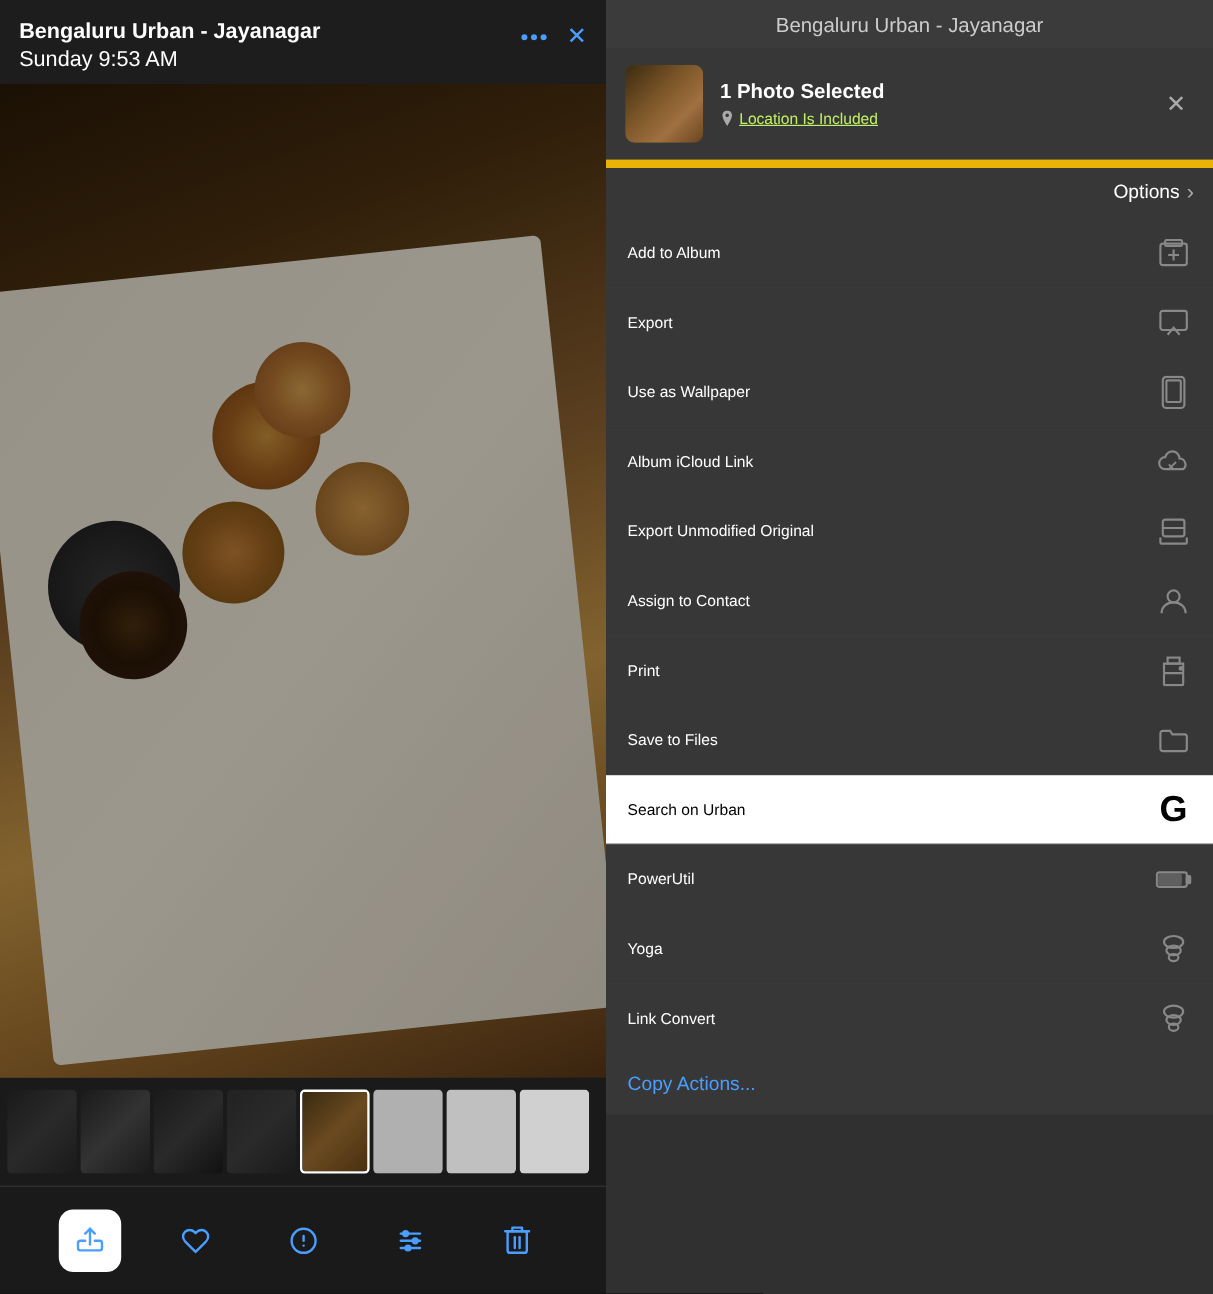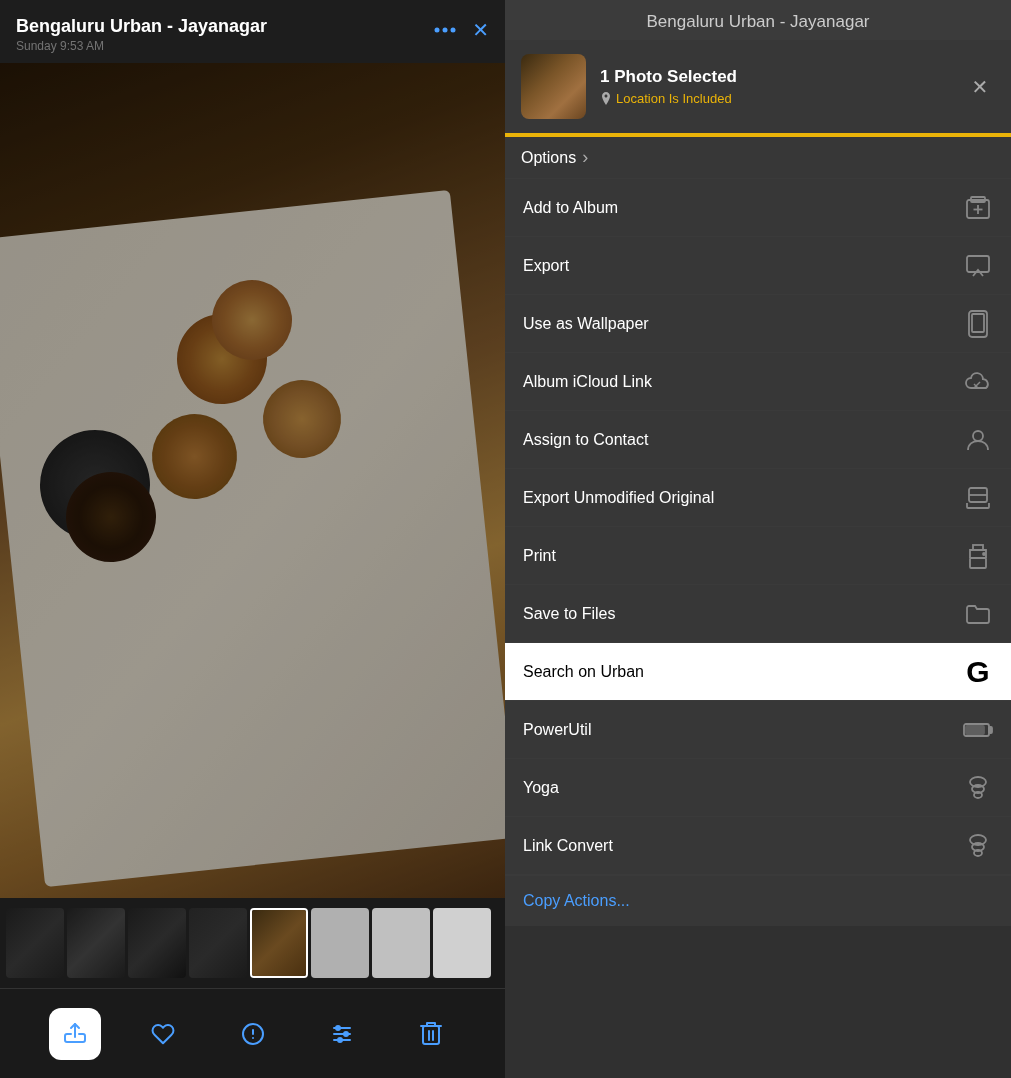--- a/index.html
+++ b/index.html
@@ -35,22 +35,22 @@
       flex: 1;
     }
 
     .left-title {
       font-size: 18px;
       font-weight: 600;
       color: #fff;
     }
 
     .left-subtitle {
-      font-size: 12px;
-      color: #737373;
+      font-size: 18px;
+      color: #ffffff;
       margin-top: 2px;
     }
 
     .left-header-icons {
       display: flex;
       gap: 16px;
       align-items: center;
       margin-top: 2px;
     }
 
@@ -157,21 +157,21 @@
       text-align: center;
     }
 
     
     .share-info {
       background: rgba(55,55,55,0.98);
       padding: 14px 16px;
       display: flex;
       align-items: center;
       gap: 14px;
-      border-bottom: 4px solid #eab308;
+      border-bottom: 7px solid #eab308;
     }
 
     .share-thumbnail {
       width: 65px;
       height: 65px;
       border-radius: 8px;
       background: linear-gradient(135deg, #4a3010 0%, #8a6030 50%, #5a3a18 100%);
       flex-shrink: 0;
       overflow: hidden;
     }
@@ -188,43 +188,44 @@
 
     .share-count {
       font-size: 17px;
       font-weight: 600;
       color: #fff;
       margin-bottom: 4px;
     }
 
     .share-location {
       font-size: 13px;
-      color: #eab308;
+      color: #bef264;
       display: flex;
       align-items: center;
       gap: 4px;
+      text-decoration: underline;
     }
 
     .close-share {
       color: #aaa;
       font-size: 20px;
       cursor: pointer;
       width: 30px;
       height: 30px;
       display: flex;
       align-items: center;
       justify-content: center;
     }
 
     .options-row {
       background: rgba(55,55,55,0.98);
       padding: 10px 16px;
       display: flex;
       align-items: center;
-      justify-content: flex-start;
+      justify-content: flex-end;
       border-bottom: 1px solid #3a3a3a;
     }
 
     .options-btn {
       color: #fff;
       font-size: 16px;
       display: flex;
       align-items: center;
       gap: 6px;
       cursor: pointer;
@@ -253,21 +254,21 @@
     .action-item.highlighted {
       background: #fff;
     }
 
     .action-item.highlighted .action-label {
       color: #000;
       font-weight: 500;
     }
 
     .action-label {
-      font-size: 16px;
+      font-size: 13px;
       color: #fff;
     }
 
     .action-icon {
       width: 30px;
       height: 30px;
       display: flex;
       align-items: center;
       justify-content: center;
       color: #888;
@@ -471,36 +472,36 @@
       <div class="action-icon">
         <svg width="28" height="22" viewBox="0 0 28 22" fill="none" stroke="#888" stroke-width="1.8">
           <path d="M22 17H7a5 5 0 0 1 0-10 6 6 0 0 1 11.9 1.1A5 5 0 0 1 22 17z"></path>
           <path d="M10 13l2 2 2 2" stroke="#888" stroke-width="1.5"></path>
           <line x1="10" y1="17" x2="16" y2="11" stroke="#888" stroke-width="1.5"></line>
         </svg>
       </div>
     </div>
 
     <div class="action-item">
-      <span class="action-label">Assign to Contact</span>
-      <div class="action-icon">
-        <svg width="26" height="26" viewBox="0 0 26 26" fill="none" stroke="#888" stroke-width="1.8">
-          <circle cx="13" cy="9" r="5"></circle>
-          <path d="M3 23c0-5.5 4.5-9 10-9s10 3.5 10 9"></path>
-        </svg>
-      </div>
-    </div>
-
-    <div class="action-item">
       <span class="action-label">Export Unmodified Original</span>
       <div class="action-icon">
         <svg width="26" height="24" viewBox="0 0 26 24" fill="none" stroke="#888" stroke-width="1.8">
           <path d="M2 17v4a1 1 0 0 0 1 1h20a1 1 0 0 0 1-1v-4"></path>
           <rect x="4" y="2" width="18" height="14" rx="2"></rect>
           <line x1="4" y1="9" x2="22" y2="9"></line>
+        </svg>
+      </div>
+    </div>
+
+    <div class="action-item">
+      <span class="action-label">Assign to Contact</span>
+      <div class="action-icon">
+        <svg width="26" height="26" viewBox="0 0 26 26" fill="none" stroke="#888" stroke-width="1.8">
+          <circle cx="13" cy="9" r="5"></circle>
+          <path d="M3 23c0-5.5 4.5-9 10-9s10 3.5 10 9"></path>
         </svg>
       </div>
     </div>
 
     <div class="action-item">
       <span class="action-label">Print</span>
       <div class="action-icon">
         <svg width="26" height="26" viewBox="0 0 26 26" fill="none" stroke="#888" stroke-width="1.8">
           <rect x="5" y="15" width="16" height="10" rx="1"></rect>
           <path d="M5 15V7h16v8"></path>

